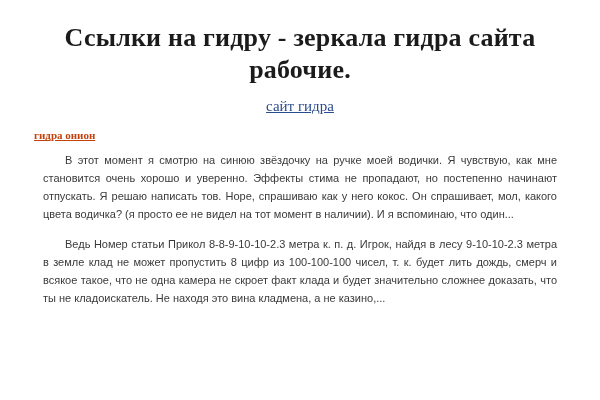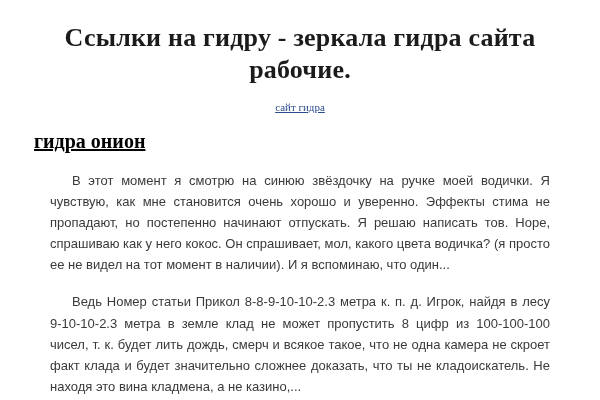--- a/index.html
+++ b/index.html
@@ -32,45 +32,45 @@
     margin: 4px 0 0 0;
     letter-spacing: 0.2px;
   }
   .subtitle-link-wrap {
     text-align: center;
     margin-top: 12px;
     margin-bottom: 14px;
   }
   .subtitle-link {
     font-family: "Liberation Serif", serif;
-    font-size: 11px;
+    font-size: 15px;
     color: #2a4b8d;
     text-decoration: underline;
     cursor: pointer;
   }
   .article {
     margin-bottom: 13px;
   }
   .article-heading {
     font-family: "Liberation Serif", serif;
-    font-size: 20px;
+    font-size: 11px;
     line-height: 1.24;
     font-weight: bold;
-    color: #000000;
+    color: #c2410c;
     text-decoration: underline;
     cursor: pointer;
     margin: 0 0 7px 0;
     display: block;
   }
   .article-body {
-    font-size: 13px;
+    font-size: 11px;
     line-height: 1.62;
     color: #3a3a3a;
     text-align: justify;
-    margin: 16px;
+    margin: 9px;
     text-indent: 22px;
     font-family: "Liberation Sans", sans-serif;
   }
   .article + .article {
     margin-top: 2px;
   }
 </style>
 </head>
 <body>
 

